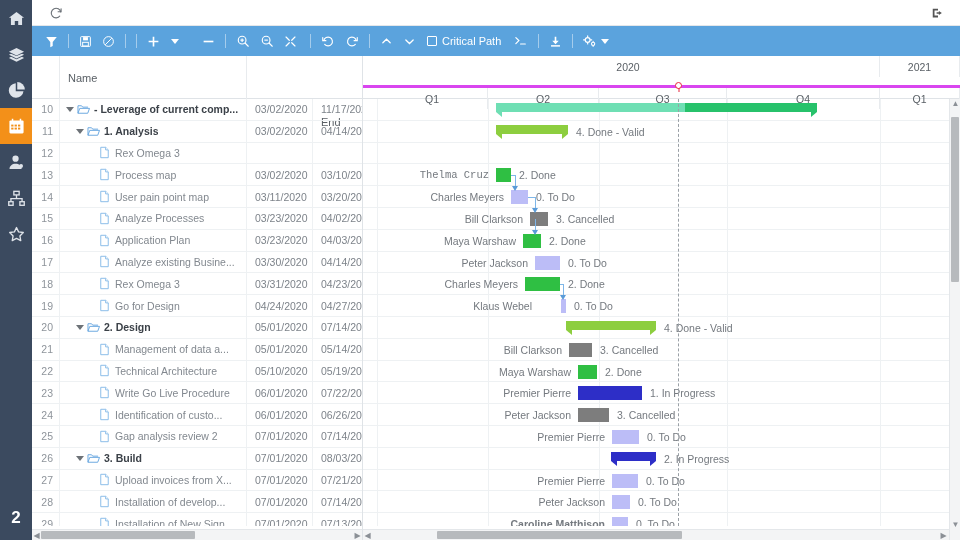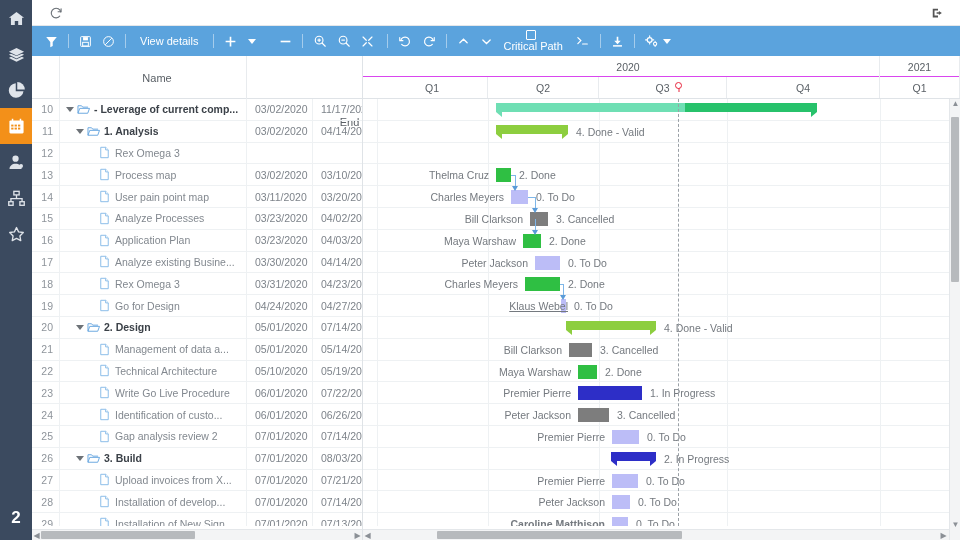--- a/index.html
+++ b/index.html
@@ -87,21 +87,20 @@
     border-right:1px solid #dfe3e7; overflow:hidden; background:#fff;
   }
   #grid-head {
     position:relative; height:43px; border-bottom:1px solid #dfe3e7;
     background:#fff;
   }
   .gh-cell {
     position:absolute; top:0; height:43px; display:flex; align-items:center;
     font-size:11px; color:#5a6066; padding-left:8px;
     border-right:1px solid #e8ebee;
-    justify-content:center;
   }
   #gh-idx  { left:0;   width:28px; border-right:1px solid #e8ebee;}
   #gh-name { left:28px; width:187px; }
   #gh-start{ left:215px; width:66px; }
   #gh-end  { left:281px; width:66px;margin-top:44px; }
   .sort-arrow { margin-left:7px; color:#7a8089; font-size:11px; }
 
   #grid-body { position:relative; height:427px; overflow:hidden; }
   .grow {
     position:relative; height:21.8px; border-bottom:1px solid #eef1f3;
@@ -139,21 +138,21 @@
   .lvl0 { padding-left:4px; font-weight:bold; color:#3b4148;}
   .lvl1 { padding-left:14px; font-weight:bold; color:#3b4148;}
   .lvl2 { padding-left:38px; color:#82888f; font-weight:normal;}
 
   
   #gantt {
     position:absolute; left:331px; top:0; width:597px; height:484px; overflow:hidden;
     background:#fff;
   }
   #gantt-head { position:relative; height:43px; border-bottom:1px solid #dfe3e7; }
-  .yr-row { position:relative; height:21px; border-bottom:1px solid #d946ef; }
+  .yr-row { position:relative; height:32px; border-bottom:3px solid #d946ef; }
   .q-row  { position:relative; height:21px; }
   .yr-cell, .q-cell {
     position:absolute; top:0; height:21px; display:flex; align-items:center;
     justify-content:center; font-size:10.5px; color:#5a6066;
     border-right:1px solid #e8ebee;
   }
   #today-pin {
     position:absolute; top:26px; width:7px;height:7px;border:1.5px solid #e8253c;
     border-radius:50%; background:#fff; z-index:6;
   }
@@ -320,21 +319,20 @@
         <rect x="4.5" y="9" width="7" height="4.5"></rect>
       </svg>
     </div>
     <div class="tb-btn">
       <svg width="13" height="13" viewBox="0 0 16 16" fill="none" stroke="#fff" stroke-width="1.2">
         <circle cx="8" cy="8" r="6"></circle>
           <line x1="4" y1="12" x2="12" y2="4"></line>
       </svg>
     </div>
     <div class="tb-sep"></div>
-    <div class="tb-btn tb-label">View details</div>
     <div class="tb-sep"></div>
     <div class="tb-btn">
       <svg width="13" height="13" viewBox="0 0 16 16">
           <path d="M7 2h2v5h5v2H9v5H7V9H2V7h5z" fill="#fff"></path>
         </svg>
     </div>
     <div class="tb-btn" style="padding:0 4px;">
       <span class="tb-caret" style="margin:0;"></span>
     </div>
     <div class="tb-btn" style="margin-left:12px;">
@@ -380,21 +378,21 @@
     <div class="tb-btn">
       <svg width="13" height="13" viewBox="0 0 16 16" fill="none" stroke="#fff" stroke-width="1.6" stroke-linecap="round">
         <path d="M3.5 9.5L8 5.2l4.5 4.3"></path>
       </svg>
     </div>
     <div class="tb-btn">
       <svg width="13" height="13" viewBox="0 0 16 16" fill="none" stroke="#fff" stroke-width="1.6" stroke-linecap="round">
         <path d="M3.5 6.2L8 10.5l4.5-4.3"></path>
       </svg>
     </div>
-    <div class="tb-btn" style="padding-left:6px;flex-direction:column;">
+    <div class="tb-btn" style="padding-left:6px;">
       <span class="tb-check"></span>
       <span>Critical Path</span>
     </div>
     <div class="tb-btn" style="padding-left:8px;">
       <svg width="14" height="12" viewBox="0 0 16 14" fill="none" stroke="#fff" stroke-width="1.4" stroke-linecap="round">
         <path d="M2 3l3.5 3.5L2 10"></path>
           <line x1="7.5" y1="10.5" x2="13" y2="10.5"></line>
       </svg>
     </div>
     <div class="tb-sep"></div>
@@ -786,39 +784,39 @@
             <div class="sum-cap-r" style="border-top-color:#27c26b;"></div>
           </div>
           <div class="sum-wrap" style="left: 133px; width: 72px; top: 25.8px;">
             <div class="sum-body" style="background:#8dce3f;"></div>
             <div class="sum-cap-l" style="border-top-color:#8dce3f;"></div>
             <div class="sum-cap-r" style="border-top-color:#8dce3f;"></div>
           </div>
           <div class="blabel" style="left: 213px; top: 25.8px;">4. Done - Valid</div>
           <div class="bar" style="left: 133px; width: 15px; top: 69.4px; background: rgb(47, 191, 67);"></div>
           <div class="blabel" style="left: 156px; top: 69.4px;">2. Done</div>
-          <div class="rlabel" style="right: 471px; top: 69.4px;">Thelma Cruz</div>
+          <div class="rlabel" style="right: 471px; top: 69.4px; font-family: Liberation Mono, monospace;">Thelma Cruz</div>
           <div class="bar" style="left: 148px; width: 17px; top: 91.2px; background: rgb(188, 189, 247);"></div>
           <div class="blabel" style="left: 173px; top: 91.2px;">0. To Do</div>
           <div class="rlabel" style="right: 456px; top: 91.2px;">Charles Meyers</div>
           <div class="bar" style="left: 167px; width: 18px; top: 113px; background: rgb(125, 125, 125);"></div>
           <div class="blabel" style="left: 193px; top: 113px;">3. Cancelled</div>
           <div class="rlabel" style="right: 437px; top: 113px;">Bill Clarkson</div>
           <div class="bar" style="left: 160px; width: 18px; top: 134.8px; background: rgb(47, 191, 67);"></div>
           <div class="blabel" style="left: 186px; top: 134.8px;">2. Done</div>
           <div class="rlabel" style="right: 444px; top: 134.8px;">Maya Warshaw</div>
           <div class="bar" style="left: 172px; width: 25px; top: 156.6px; background: rgb(188, 189, 247);"></div>
           <div class="blabel" style="left: 205px; top: 156.6px;">0. To Do</div>
           <div class="rlabel" style="right: 432px; top: 156.6px;">Peter Jackson</div>
           <div class="bar" style="left: 162px; width: 35px; top: 178.4px; background: rgb(47, 191, 67);"></div>
           <div class="blabel" style="left: 205px; top: 178.4px;">2. Done</div>
           <div class="rlabel" style="right: 442px; top: 178.4px;">Charles Meyers</div>
           <div class="bar" style="left: 198px; width: 5px; top: 200.2px; background: rgb(188, 189, 247);"></div>
           <div class="blabel" style="left: 211px; top: 200.2px;">0. To Do</div>
-          <div class="rlabel" style="right: 392px; top: 200.2px; text-decoration: underline;">Klaus Webel</div>
+          <div class="rlabel" style="right: 428px; top: 200.2px;">Klaus Webel</div>
           <div class="sum-wrap" style="left: 203px; width: 90px; top: 222px;">
             <div class="sum-body" style="background:#8dce3f;"></div>
             <div class="sum-cap-l" style="border-top-color:#8dce3f;"></div>
             <div class="sum-cap-r" style="border-top-color:#8dce3f;"></div>
           </div>
           <div class="blabel" style="left: 301px; top: 222px;">4. Done - Valid</div>
           <div class="bar" style="left: 206px; width: 23px; top: 243.8px; background: rgb(125, 125, 125);"></div>
           <div class="blabel" style="left: 237px; top: 243.8px;">3. Cancelled</div>
           <div class="rlabel" style="right: 398px; top: 243.8px;">Bill Clarkson</div>
           <div class="bar" style="left: 215px; width: 19px; top: 265.6px; background: rgb(47, 191, 67);"></div>

